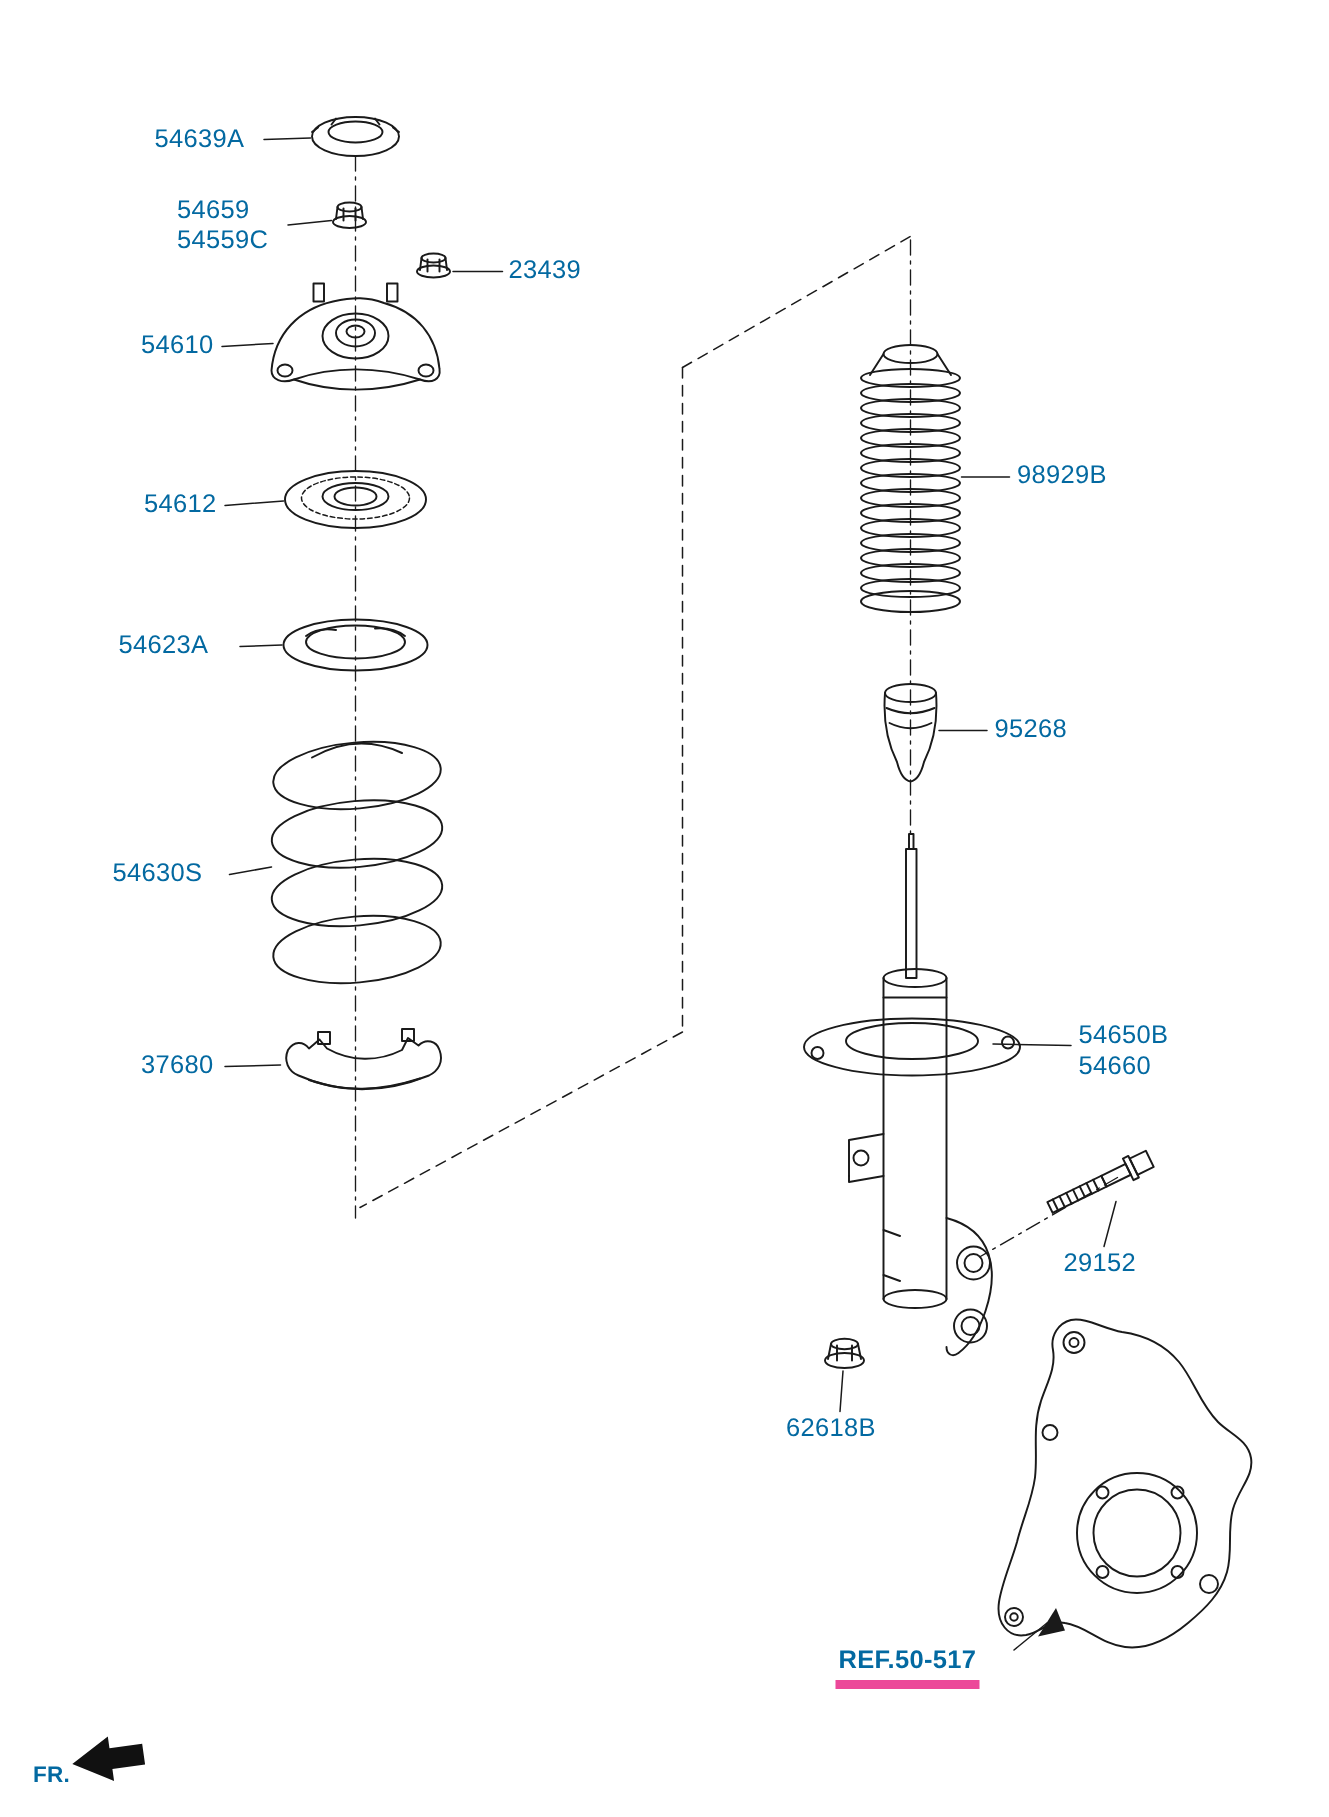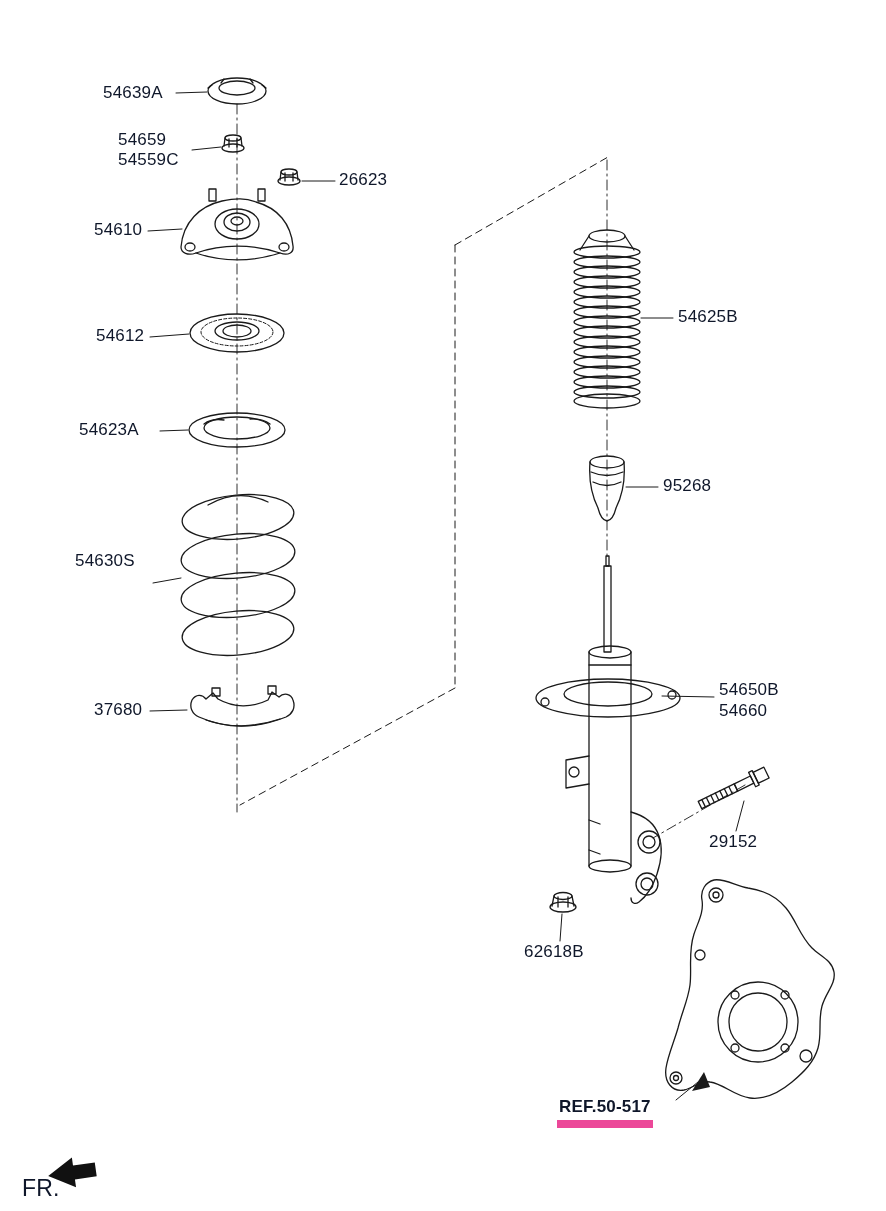--- a/index.html
+++ b/index.html
@@ -3,24 +3,24 @@
 <meta charset="utf-8">
 <style>
   html,body{margin:0;padding:0;background:#ffffff;}
   .canvas{
     position:relative;width:886px;height:1211px;background:#ffffff;
     font-family:"Liberation Sans", sans-serif;color:#111;overflow:hidden;
   }
   svg{position:absolute;left:0;top:0;}
   .lbl{
     position:absolute;font-size:17px;letter-spacing:.2px;white-space:nowrap;
-    color:#0f172a;line-height:1.1;
+    color:#0369a1;line-height:1.1;
   }
-  .lbl.ref{font-weight:bold;border-bottom:8px solid #ec4899;padding:0 2px 3px 2px;}
-  .lbl.fr{font-weight:normal;font-size:23px;}
+  .lbl.ref{font-weight:bold;border-bottom:6px solid #ec4899;padding:0 2px 3px 2px;}
+  .lbl.fr{font-weight:bold;font-size:15px;}
 </style>
 </head>
 <body>
 
 <div class="canvas">
 
   <svg width="886" height="1211" viewBox="0 0 886 1211" fill="none" stroke="#1a1a1a" stroke-width="1.3" stroke-linecap="round" stroke-linejoin="round">
 
     <g stroke-dasharray="7 5" stroke-width="1">
       <line x1="455" y1="245" x2="608" y2="157"></line>
@@ -209,27 +209,27 @@
     </g>
 
     <g transform="rotate(-8 70 1173)">
       <polygon points="48,1173 74,1158 74,1166 96,1166 96,1180 74,1180 74,1188" fill="#111" stroke="none"></polygon>
     </g>
   </svg>
 
   <div class="lbl" style="left:103px;top:84px">54639A</div>
   <div class="lbl" style="left:118px;top:131px">54659</div>
   <div class="lbl" style="left:118px;top:151px">54559C</div>
-  <div class="lbl" style="left:339px;top:171px">26623</div>
+  <div class="lbl" style="left:339px;top:171px">23439</div>
   <div class="lbl" style="left:94px;top:221px">54610</div>
   <div class="lbl" style="left:96px;top:327px">54612</div>
   <div class="lbl" style="left:79px;top:421px">54623A</div>
-  <div class="lbl" style="left:75px;top:552px">54630S</div>
+  <div class="lbl" style="left:75px;top:573px">54630S</div>
   <div class="lbl" style="left:94px;top:701px">37680</div>
-  <div class="lbl" style="left:678px;top:308px">54625B</div>
+  <div class="lbl" style="left:678px;top:308px">98929B</div>
   <div class="lbl" style="left:663px;top:477px">95268</div>
   <div class="lbl" style="left:719px;top:681px">54650B</div>
   <div class="lbl" style="left:719px;top:702px">54660</div>
   <div class="lbl" style="left:709px;top:833px">29152</div>
   <div class="lbl" style="left:524px;top:943px">62618B</div>
   <div class="lbl ref" style="left:557px;top:1098px">REF.50-517</div>
   <div class="lbl fr" style="left:22px;top:1176px">FR.</div>
 
 </div>
 

